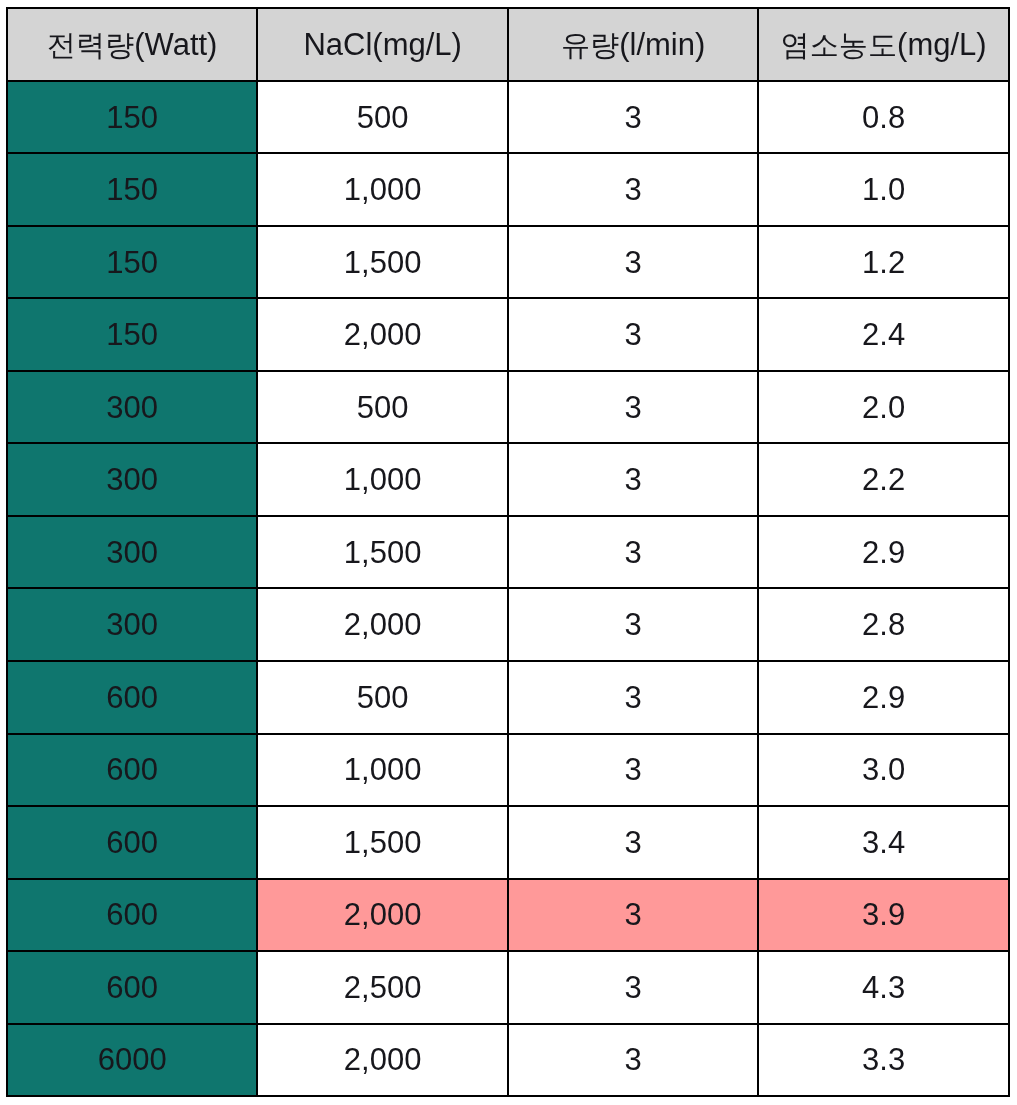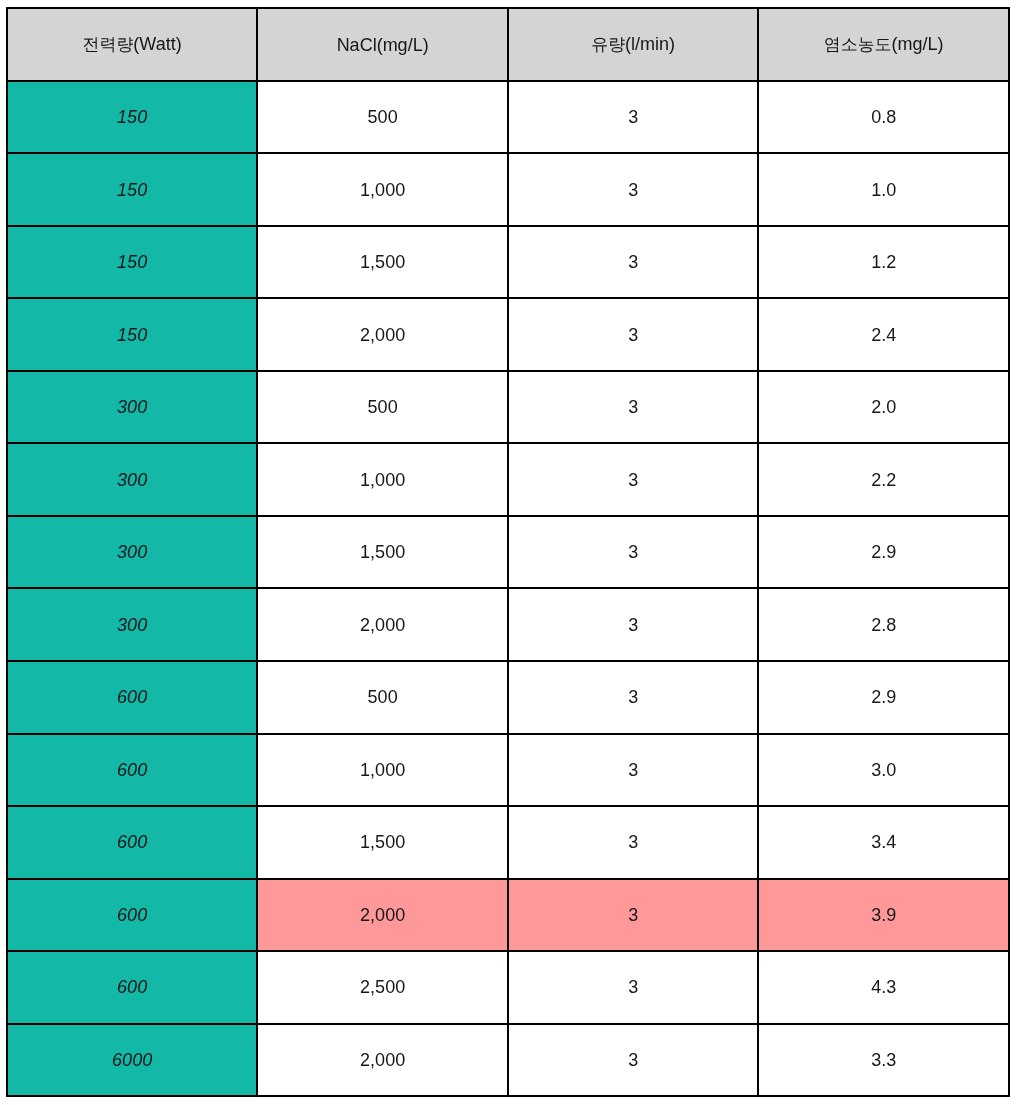--- a/index.html
+++ b/index.html
@@ -27,29 +27,29 @@
   }
   table.result-table col { width: 250.5px; }
   table.result-table th,
   table.result-table td {
     border: 2px solid #000000;
     padding: 0;
     margin: 16px;
     text-align: center;
     vertical-align: middle;
     font-weight: normal;
-    font-size: 18px;
+    font-size: 31px;
     line-height: 1;
     color: #17171c;
     white-space: nowrap;
     overflow: hidden;
   }
   tr.header-row th { height: 70.35px; background: #d4d4d4; }
   tr.data-row  td  { height: 70.54px; }
-  td.c-grey  { background: #14b8a6; font-style: italic; }
+  td.c-grey  { background: #0f766e; }
   td.c-white { background: #ffffff; }
   td.c-hl    { background: #ff9999; }
   .cv, .ch {
     display: block;
     position: relative;
     top: 0;
   }
   .cjk { font-size: 0.94em; }
 </style>
 </head>

